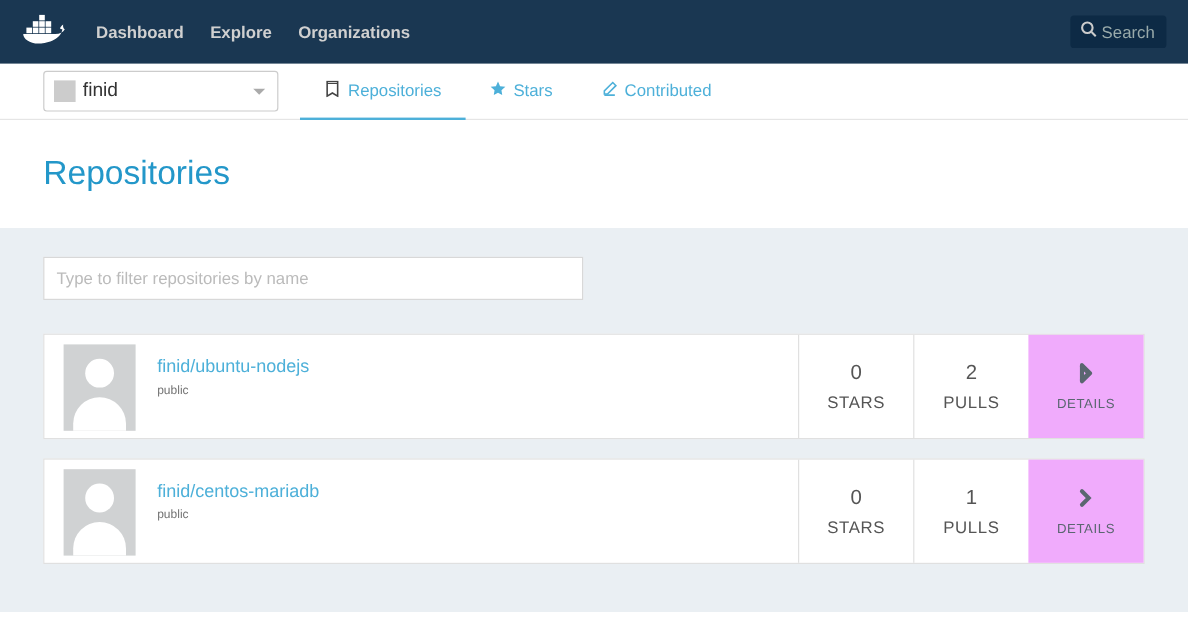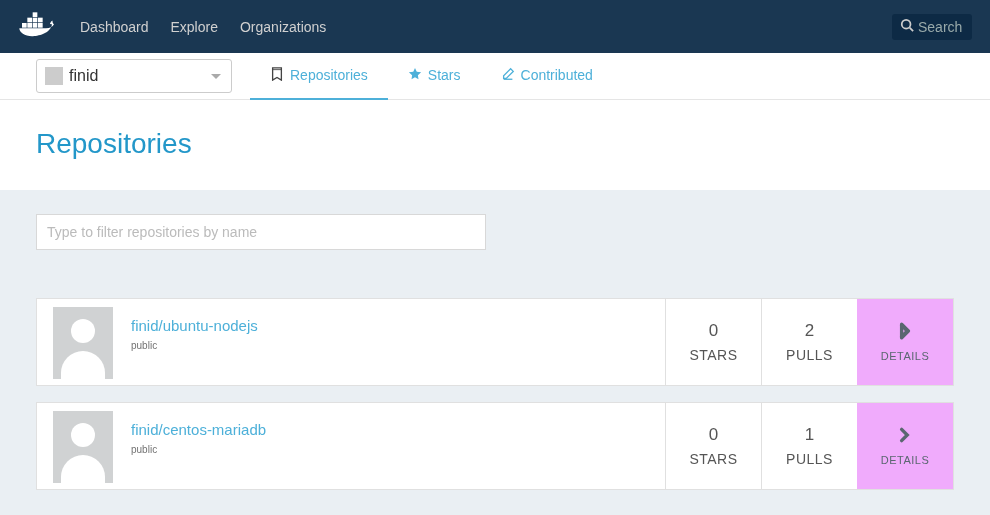--- a/index.html
+++ b/index.html
@@ -1,38 +1,38 @@
 <!DOCTYPE html>
 <html><head>
 <meta charset="utf-8">
 <style>
 *{box-sizing:border-box;margin:0;padding:0}
 body{font-family:"Helvetica Neue",Helvetica,Arial,sans-serif;background:#fff;width:990px;height:515px;overflow:hidden}
 .topbar{background:#1a3752;height:53px;display:flex;align-items:center;padding:0 18px;justify-content:space-between}
 .topbar-left{display:flex;align-items:center;gap:22px}
 .logo svg{width:40px;height:30px;display:block}
-.nav-link{color:#d0d0d0;font-size:14px;font-weight:400;cursor:pointer}
+.nav-link{color:#d0d0d0;font-size:14px;font-weight:700;cursor:pointer}
 .search-wrap{background:#0d2a45;border-radius:3px;display:flex;align-items:center;padding:4px 8px;width:80px}
 .search-wrap svg{width:14px;height:14px;margin-right:4px}
 .search-input{background:transparent;border:none;color:#a3a3a3;font-size:14px;width:50px;outline:none}
 .search-input::placeholder{color:#9aa}
 .subbar{display:flex;align-items:center;border-bottom:1px solid #e5e5e5;padding:16px 36px;height:47px;gap:0}
 .user-dd{border:1px solid #ccc;border-radius:3px;height:34px;width:196px;display:flex;align-items:center;padding:0 8px;margin-right:18px;cursor:pointer;position:relative}
 .user-dd .avatar{width:18px;height:18px;background:#ccc;margin-right:6px}
 .user-dd .uname{font-size:16px;color:#333}
 .user-dd .caret{position:absolute;right:10px;width:0;height:0;border-left:5px solid transparent;border-right:5px solid transparent;border-top:5px solid #aaa}
 .tab{padding:0 20px;height:47px;display:flex;align-items:center;gap:6px;font-size:14px;color:#444;cursor:pointer;border-bottom:2px solid transparent}
 .tab.active{color:#4db0d9;border-bottom:2px solid #4db0d9}
 .tab svg{width:14px;height:14px}
 .tab.link{color:#4db0d9}
 .page-title{font-size:28px;font-weight:300;color:#2397c9;padding:28px 36px 30px}
 .gray-area{background:#eaeff3;padding:24px 36px}
 .filter-input{width:450px;height:36px;border:1px solid #d8d8d8;padding:0 10px;font-size:14px;color:#0c4a6e;background:#fff}
 .filter-input::placeholder{color:#bbb}
-.repo-list{margin-top:48px}
+.repo-list{margin-top:28px}
 .repo-card{background:#fff;border:1px solid #e0e0e0;display:flex;align-items:stretch;margin-bottom:16px;height:88px}
 .repo-avatar{width:60px;height:72px;background:#d0d2d3;margin:8px 0 8px 16px;position:relative;flex-shrink:0}
 .repo-avatar::before{content:"";position:absolute;top:12px;left:50%;transform:translateX(-50%);width:24px;height:24px;border-radius:50%;background:#fff}
 .repo-avatar::after{content:"";position:absolute;bottom:0;left:50%;transform:translateX(-50%);width:44px;height:28px;border-radius:22px 22px 0 0;background:#fff}
 .repo-info{flex:1;padding:18px 18px}
 .repo-name{color:#4db0d9;font-size:15px;margin-bottom:6px;cursor:pointer}
 .repo-vis{color:#737373;font-size:10px}
 .stat{width:96px;border-left:1px solid #e0e0e0;display:flex;flex-direction:column;align-items:center;justify-content:center;color:#555}
 .stat-num{font-size:17px;margin-bottom:6px}
 .stat-lbl{font-size:14px;letter-spacing:0.5px}

